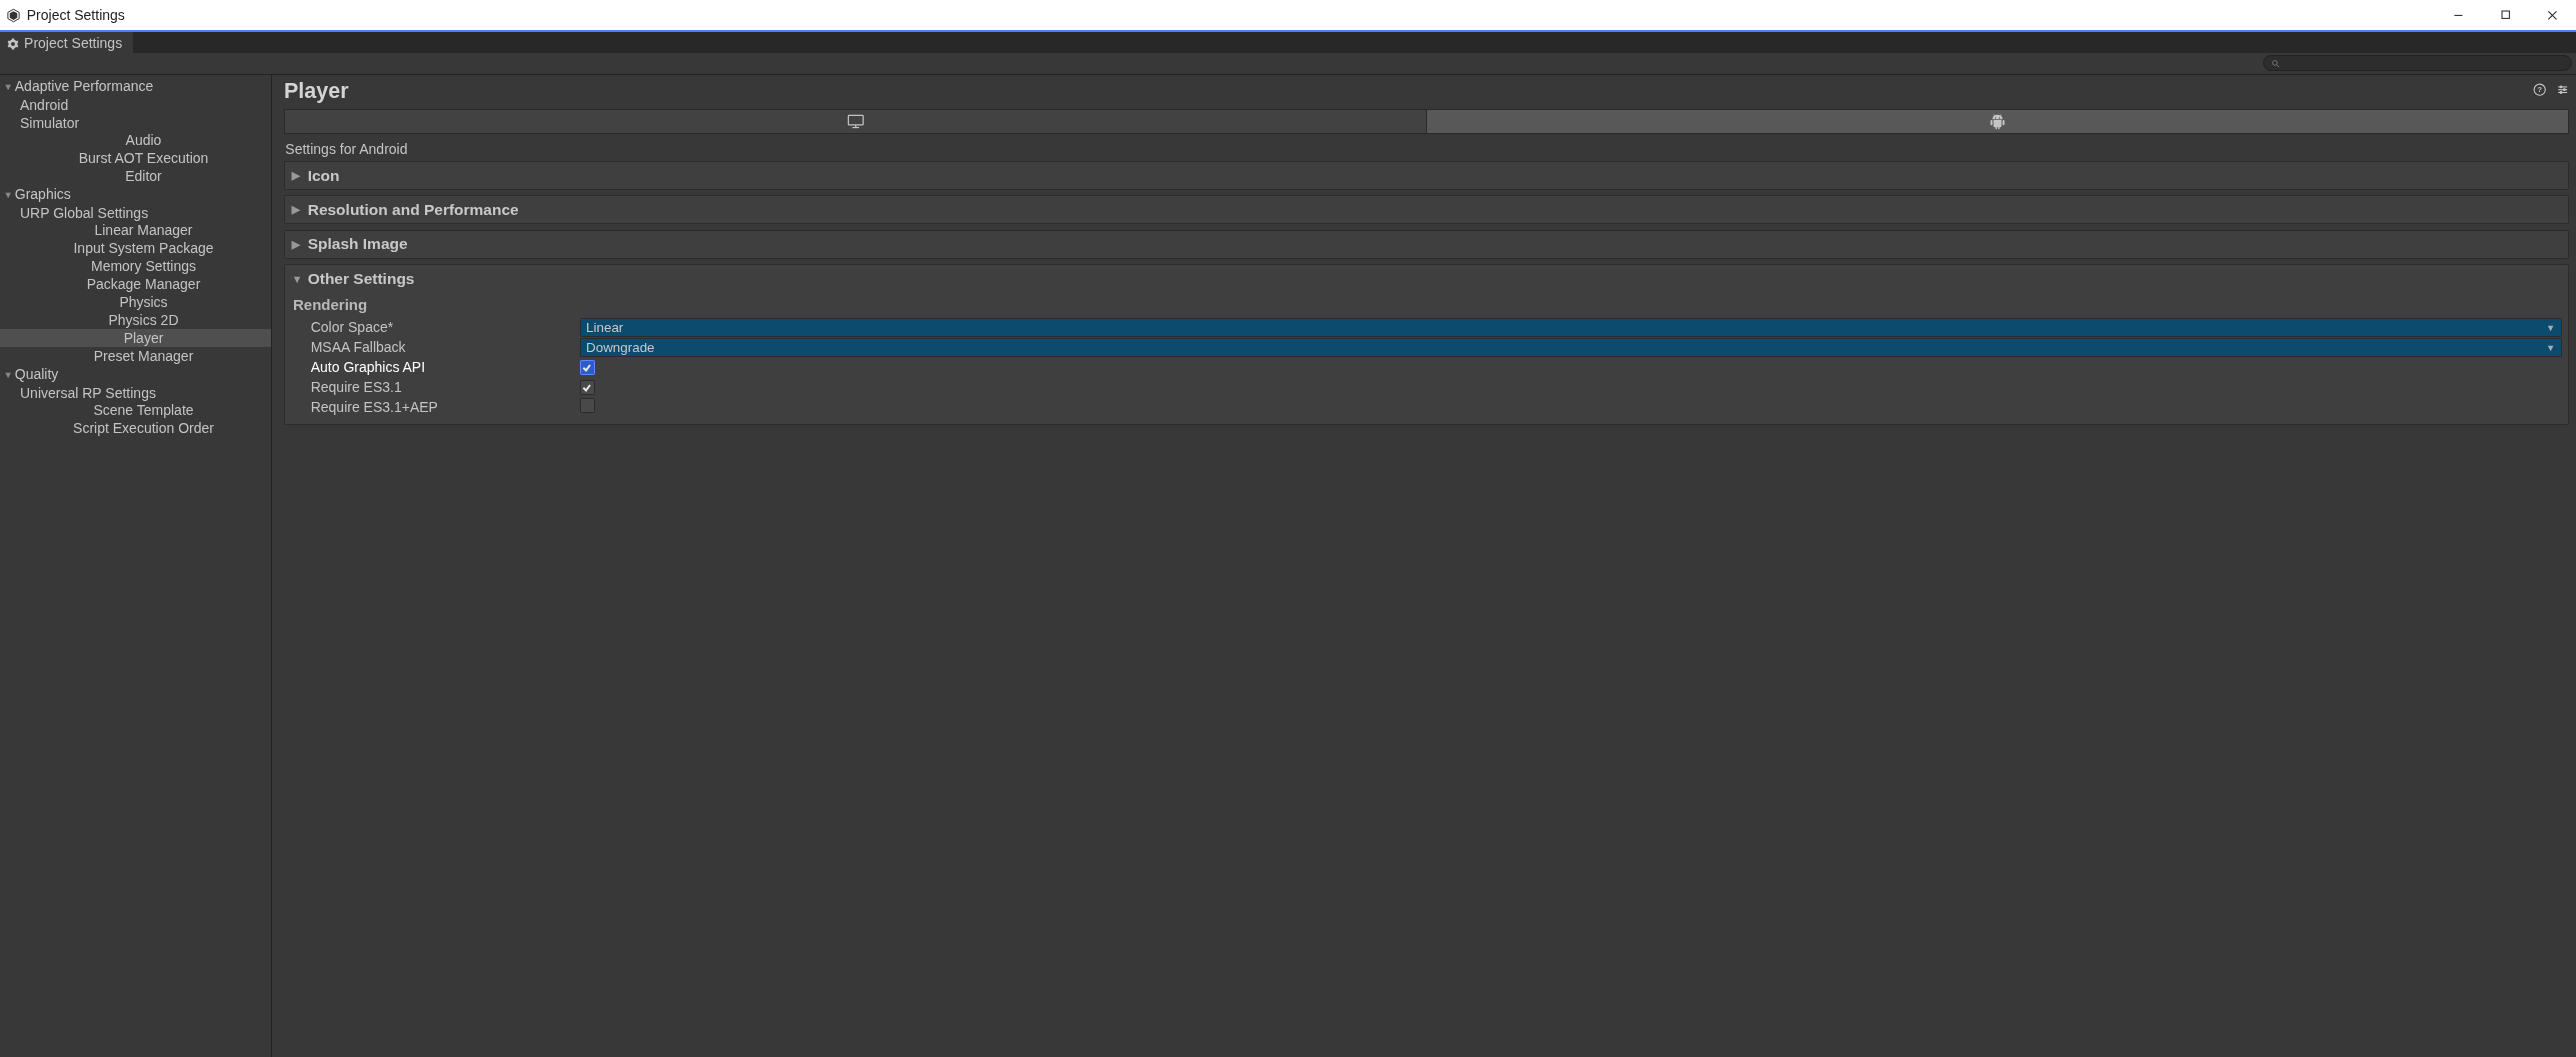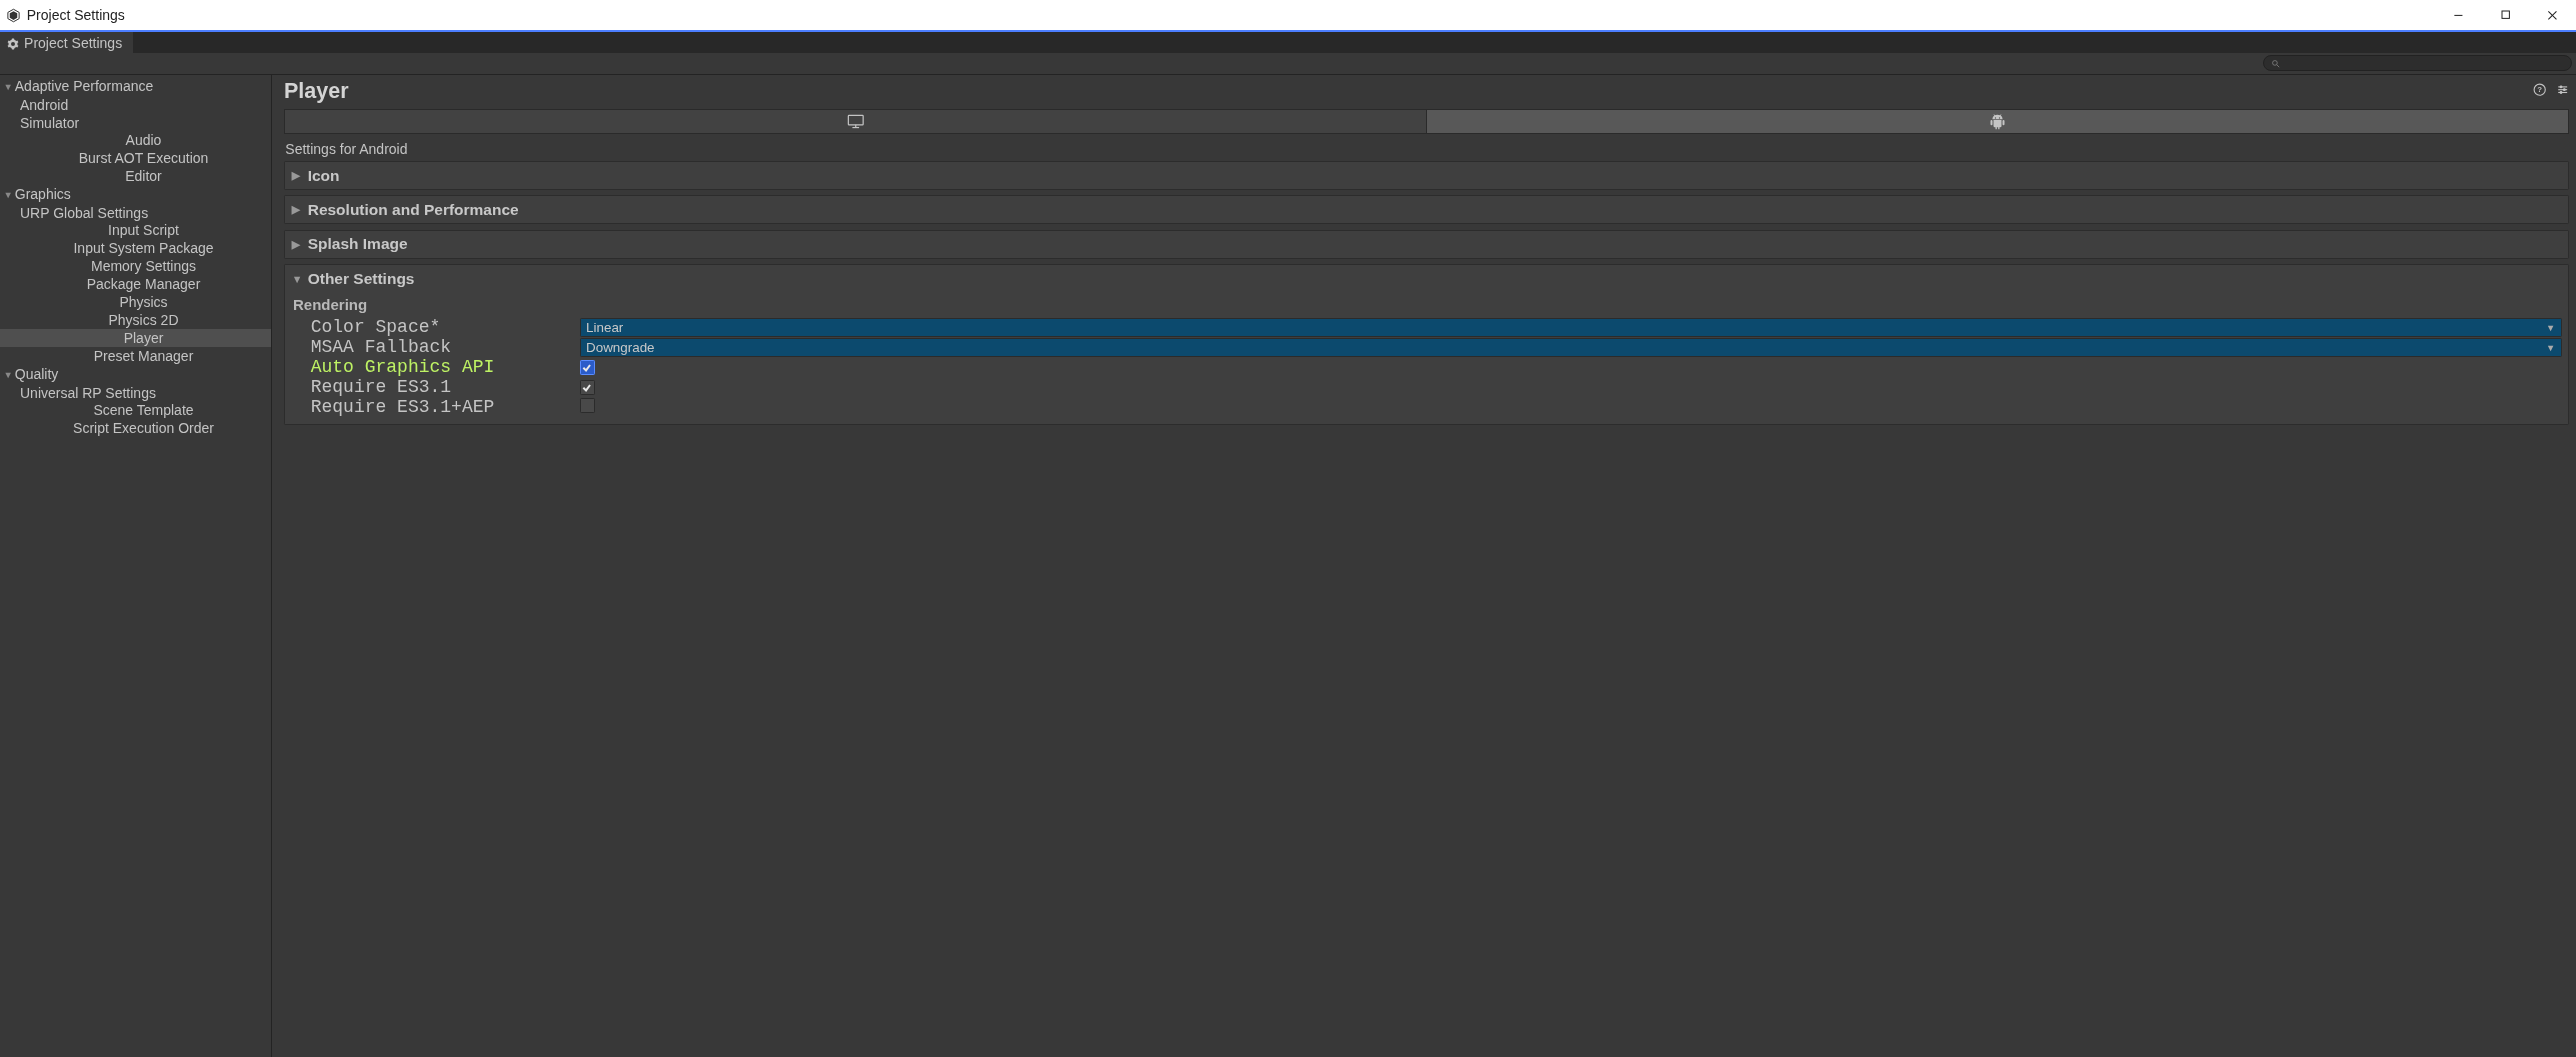--- a/index.html
+++ b/index.html
@@ -152,22 +152,22 @@
   .group-label {
     font-size: 15px; font-weight:600; color:#b8b8b8;
     margin: 1.3px 0 4px 1.3px;
   }
 
   .prop-row {
     display:flex; align-items:center;
     height: 20px;
     padding-left: 19px;
   }
-  .prop-label { width: 269px; font-size:18px; color:#c4c4c4;font-family:Liberation Mono, monospace; }
-  .prop-label.override { color:#bef264; }
+  .prop-label { width: 269px; font-size:14px; color:#c4c4c4; }
+  .prop-label.override { color:#ffffff; }
   .prop-field { flex:1; }
 
   .dropdown {
     width: 100%; height: 19px;
     background: #0c4a6e;
     border: 0.7px solid #2b2b2b;
     border-radius: 1.3px;
     display:flex; align-items:center;
     padding: 0 5.4px;
     color:#c8c8c8;
@@ -270,21 +270,21 @@
         <span>Editor</span>
       </div>
       <div class="tree-row depth0">
         <span class="fold">▼</span>
         <span>Graphics</span>
       </div>
       <div class="tree-row depth1 nofold">
         <span>URP Global Settings</span>
       </div>
       <div class="tree-row depth0 nofold">
-        <span>Input Script</span>
+        <span>Linear Manager</span>
       </div>
       <div class="tree-row depth0 nofold">
         <span>Input System Package</span>
       </div>
       <div class="tree-row depth0 nofold">
         <span>Memory Settings</span>
       </div>
       <div class="tree-row depth0 nofold">
         <span>Package Manager</span>
       </div>

